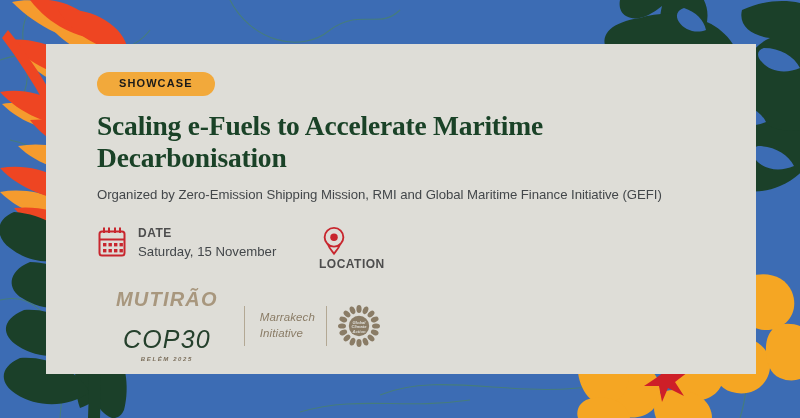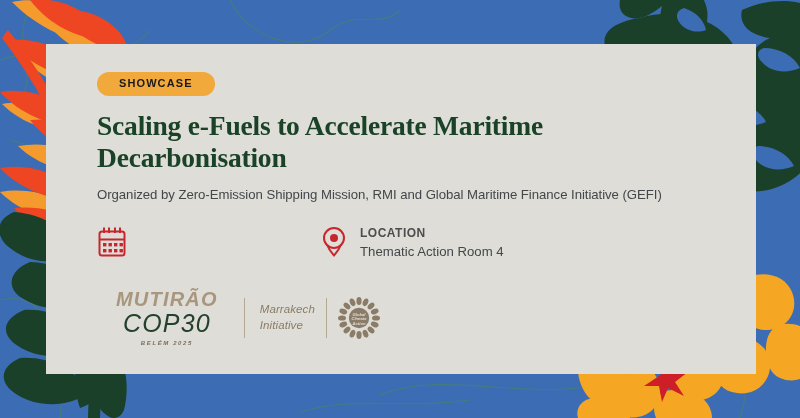--- a/index.html
+++ b/index.html
@@ -81,21 +81,21 @@
     margin-top: 23px;
     display: flex;
     align-items: flex-start;
   }
   .meta-item {
     display: flex;
     align-items: flex-start;
   }
   .meta-item.date      { width: 222px; }
   .meta-item.time      { width: 210px; }
-  .meta-item.location  { width: 230px; }
+  .meta-item.location  { width: 230px; flex-direction: column; }
 
   .meta-icon {
     width: 30px;
     height: 32px;
     flex: 0 0 30px;
     margin-right: 11px;
     margin-top: 1px;
   }
   .meta-text { padding-top: 2px; }
   .meta-label {
@@ -127,21 +127,21 @@
     line-height: 1;
   }
   .logo-mutirao .m1 {
     font-size: 20px;
     font-weight: bold;
     letter-spacing: 1.2px;
     color: #A8977E;
   }
   .logo-mutirao .m2 {
     display: block;
-    margin-top: 2px;
+    margin-top: 18px;
     font-size: 25px;
     font-weight: normal;
     letter-spacing: 1.2px;
     color: #25402C;
   }
   .logo-mutirao .m3 {
     display: block;
     margin-top: 4px;
     font-size: 6px;
     font-weight: bold;
@@ -325,34 +325,37 @@
               <rect x="6" y="17" width="3.4" height="3.4"></rect>
               <rect x="11.5" y="17" width="3.4" height="3.4"></rect>
               <rect x="17" y="17" width="3.4" height="3.4"></rect>
               <rect x="22.5" y="17" width="3.4" height="3.4"></rect>
               <rect x="6" y="23" width="3.4" height="3.4"></rect>
               <rect x="11.5" y="23" width="3.4" height="3.4"></rect>
               <rect x="17" y="23" width="3.4" height="3.4"></rect>
               <rect x="22.5" y="23" width="3.4" height="3.4"></rect>
             </g>
           </svg>
+          <div class="meta-text">
+            <div class="meta-label">DATE</div>
+            <div class="meta-value">Saturday, 15 November</div>
+          </div>
         </div>
 
 
         <div class="meta-item location">
           <svg class="meta-icon" viewBox="0 0 30 32" xmlns="http://www.w3.org/2000/svg">
             <g stroke="#C8262E" fill="none" stroke-width="2">
               <circle cx="15" cy="12" r="10"></circle>
               <path d="M 8.5,19.5 C 10,24 13,27 15,29.5 C 17,27 20,24 21.5,19.5" stroke-linecap="round"></path>
             </g>
             <circle cx="15" cy="12" r="4" fill="#C8262E"></circle>
           </svg>
           <div class="meta-text">
             <div class="meta-label">LOCATION</div>
-            <div class="meta-value">Thematic Action Room 4</div>
           </div>
         </div>
 
       </div>
     </div>
 
     <div class="logos">
 
       <div class="logo-mutirao">
         <span class="m1">MUTIRÃO</span>

